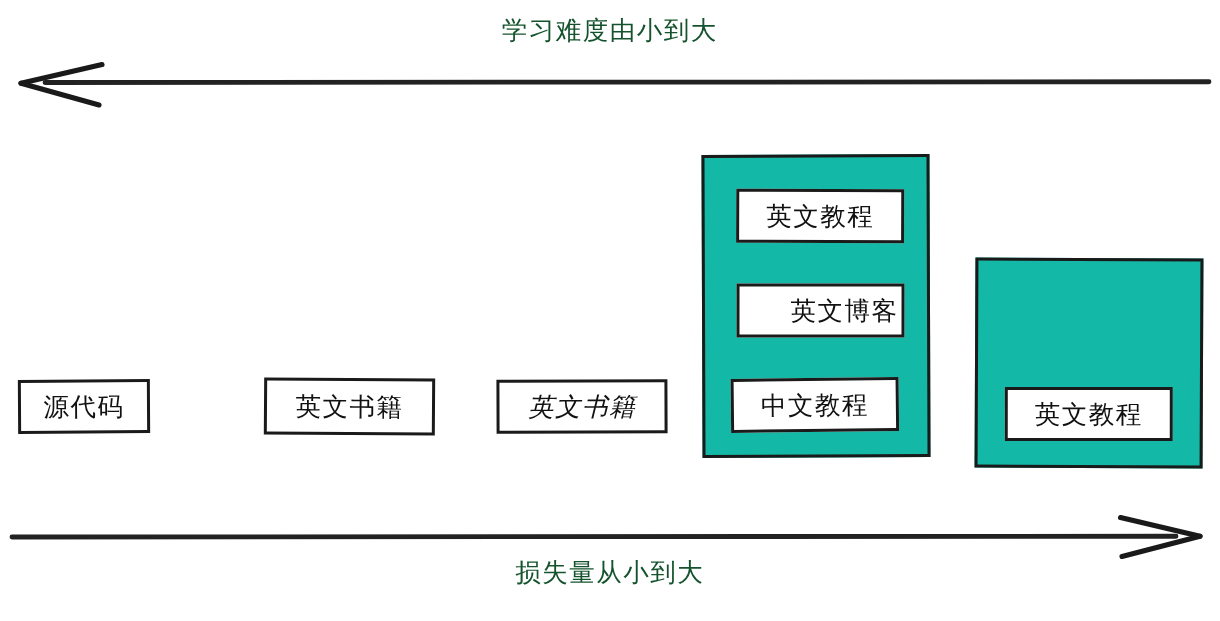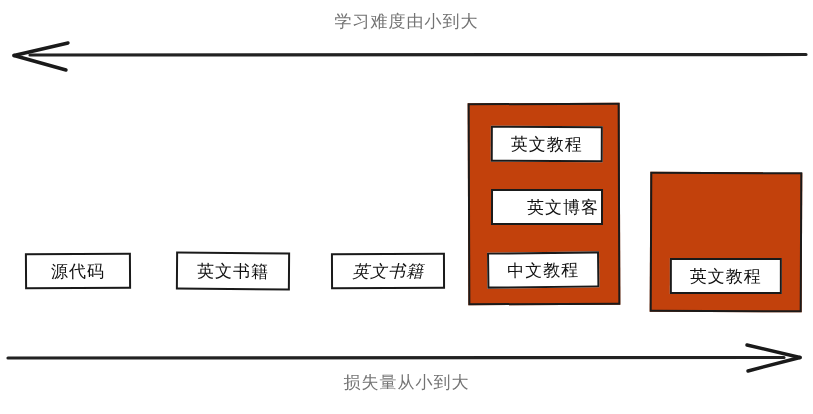--- a/index.html
+++ b/index.html
@@ -24,21 +24,21 @@
     height: 414px;
   }
 
   .axis-label {
     position: absolute;
     width: 100%;
     text-align: center;
     font-size: 17px;
     line-height: 22px;
     letter-spacing: 1px;
-    color: #737373;
+    color: #14532d;
     white-space: nowrap;
   }
   #top-label { top: 10px; }
   #bottom-label { top: 371px; }
 
   .node {
     position: absolute;
     box-sizing: border-box;
     background: #ffffff;
     border: 2px solid #1a1a1a;
@@ -47,21 +47,21 @@
     justify-content: center;
     font-size: 17px;
     letter-spacing: 1px;
     color: #111111;
     white-space: nowrap;
   }
 
   .group {
     position: absolute;
     box-sizing: border-box;
-    background: #c2410c;
+    background: #14b8a6;
     border: 2px solid #1a1a1a;
   }
 
   
   .j1 { transform: rotate(-0.35deg); }
   .j2 { transform: rotate(0.4deg); }
   .j3 { transform: rotate(-0.2deg); }
   .j4 { transform: rotate(0.25deg); padding-left: 32px; }
   .j5 { transform: rotate(-0.45deg); }
 </style>
@@ -80,21 +80,21 @@
     <path d="M 8 358 L 784 357.5" stroke="#222222" stroke-width="3.2" fill="none" stroke-linecap="round"></path>
     <path d="M 800 357.5 L 747 345" stroke="#1a1a1a" stroke-width="3.4" fill="none" stroke-linecap="round"></path>
     <path d="M 800 357.5 L 748 371" stroke="#1a1a1a" stroke-width="3.4" fill="none" stroke-linecap="round"></path>
   </g>
 </svg>
 
 <div class="axis-label" id="top-label">学习难度由小到大</div>
 
 <div class="axis-label" id="bottom-label">损失量从小到大</div>
 
-<div class="node j1" style="left:25px; top:253px; width:106px; height:36px;">
+<div class="node j1" style="left:12px; top:253px; width:88px; height:36px;">
   <span>源代码</span>
 </div>
 
 <div class="node j2" style="left:176px; top:252px; width:114px; height:38px;">
   <span>英文书籍</span>
 </div>
 
 <div class="node j3" style="left:331px; top:253px; width:114px; height:36px;font-style:italic;">
   <span>英文书籍</span>
 </div>

